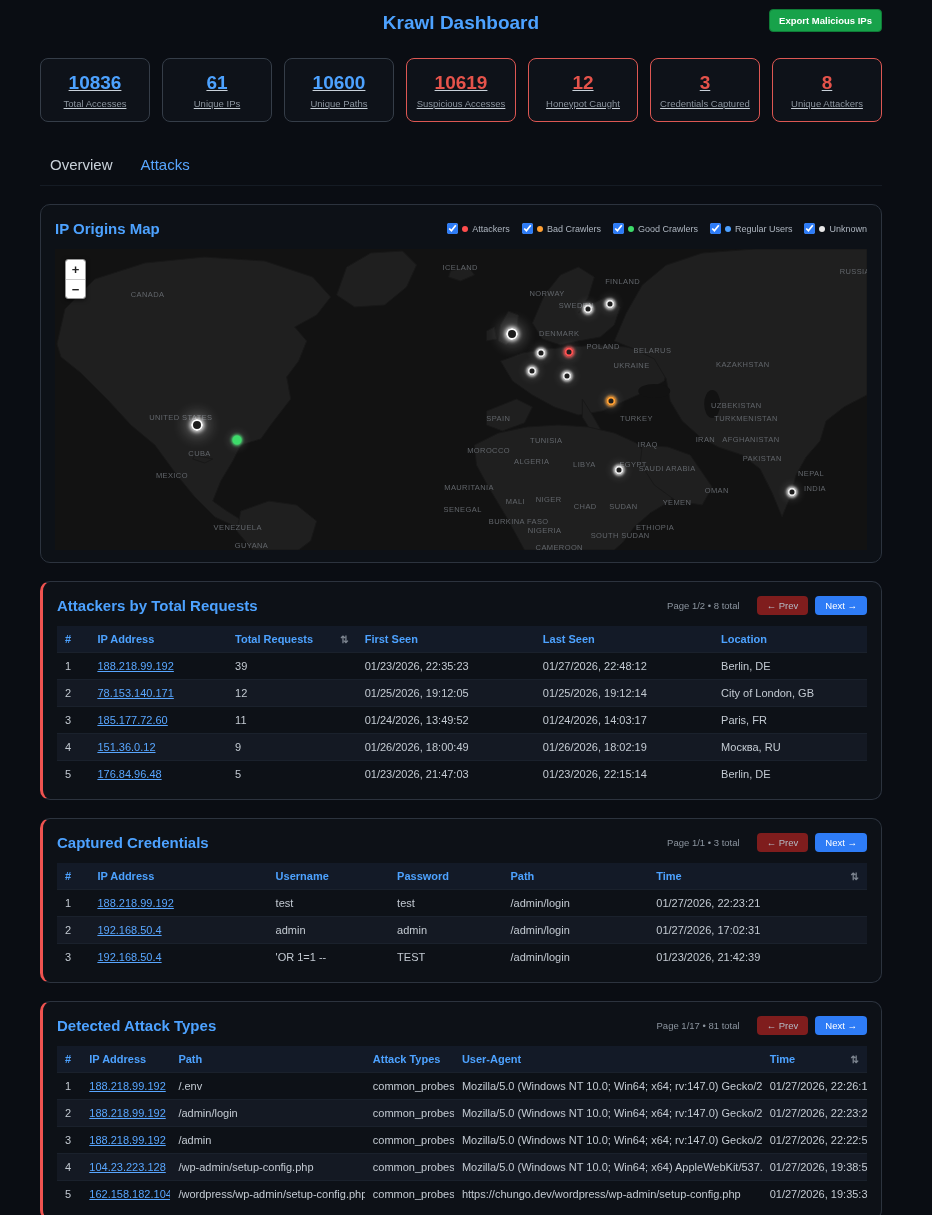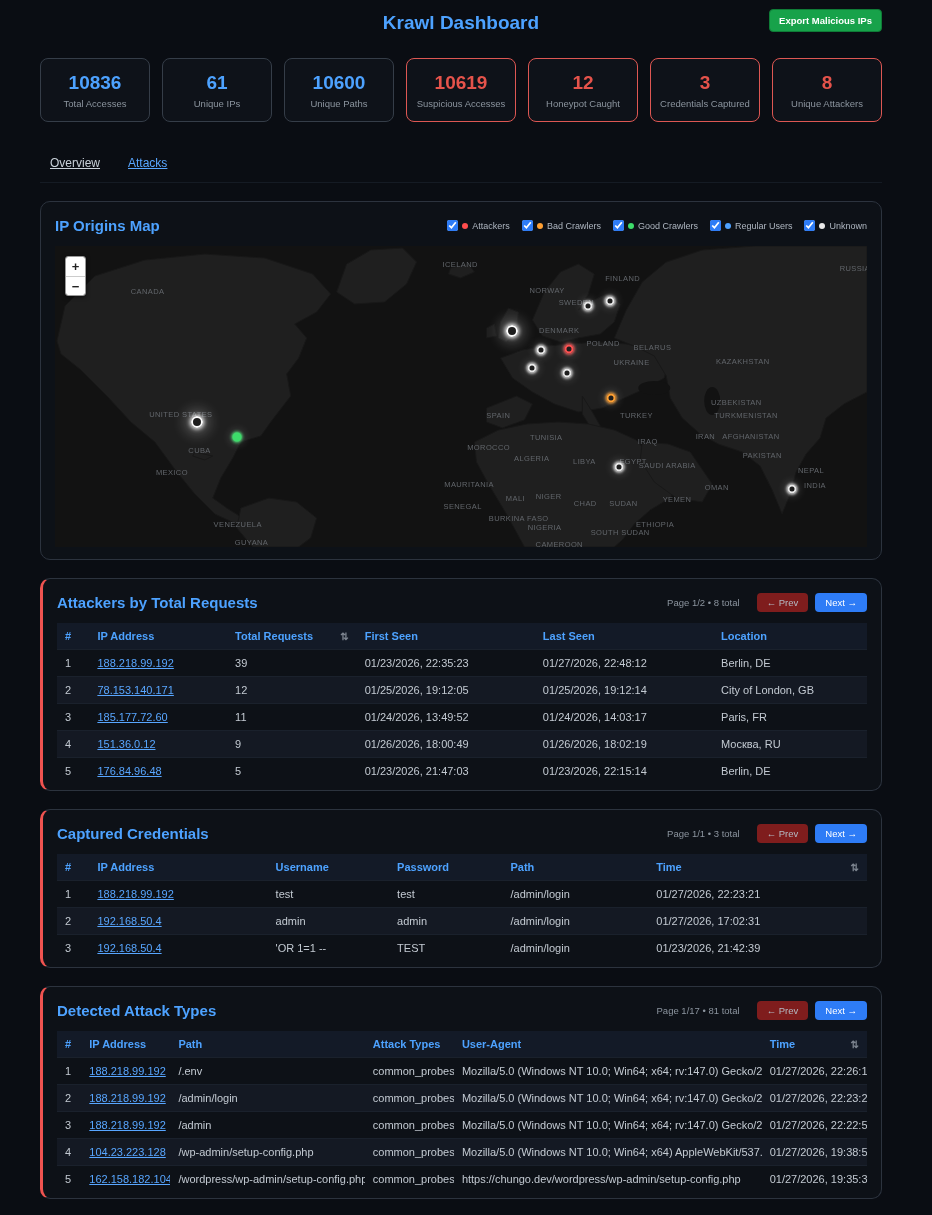--- a/index.html
+++ b/index.html
@@ -15,40 +15,40 @@
   .topbar { position:relative; height:46px; display:flex; align-items:center; justify-content:center; }
   .app-title { color:#4da2ff; font-size:19px; font-weight:bold; }
   .export-btn {
     position:absolute; right:0; top:9px;
     background:#17a24a; color:#fff; border:1px solid #0f7c37; border-radius:4px;
     font-size:9.5px; font-weight:bold; padding:5px 9px; cursor:pointer;
     font-family:inherit;
   }
 
   
-  .stats-row { display:flex; gap:12px; margin-top:12px; }
+  .stats-row { display:flex; gap:12px; margin-top:12px;text-decoration:underline; }
   .stat-card {
     flex:1; height:64px; background:#0e1219;
     border:1px solid #353d48; border-radius:8px;
     display:flex; flex-direction:column; align-items:center; justify-content:center;
   }
   .stat-card.danger { border-color:#dd5753; }
   .stat-value { font-size:19px; font-weight:bold; color:#4da2ff; }
   .stat-card.danger .stat-value { color:#e5534b; }
   .stat-label { font-size:9.5px; color:#8b949e; margin-top:4px; }
 
   
   .tabs { display:flex; gap:28px; margin-top:30px; padding:4px 10px 12px; border-bottom:1px solid #151b24; }
-  .tab { font-size:12px; text-decoration:underline; cursor:pointer; }
+  .tab { font-size:15px; cursor:pointer; }
   .tab.active { color:#c9d1d9; }
   .tab.inactive { color:#58a6ff; }
 
   
   .card { background:#0d1117; border:1px solid #2c333e; border-radius:10px; margin-top:18px; padding:12px 14px; }
-  .card.accent { border-left:3px solid #ef5350; padding-bottom:6px; }
+  .card.accent { border-left:3px solid #ef5350; }
   .card-head { display:flex; align-items:center; justify-content:space-between; }
   .card-title { color:#4da2ff; font-size:15px; font-weight:bold; margin:0; padding:3px 0; }
 
   
   .legend { display:flex; align-items:center; gap:12px; }
   .legend-item { display:flex; align-items:center; gap:4px; font-size:9px; color:#aeb6c0; cursor:pointer; }
   .legend-item input { width:11px; height:11px; accent-color:#2e7cf6; margin:0; cursor:pointer; }
   .legend-dot { width:6px; height:6px; border-radius:50%; display:inline-block; }
 
   

